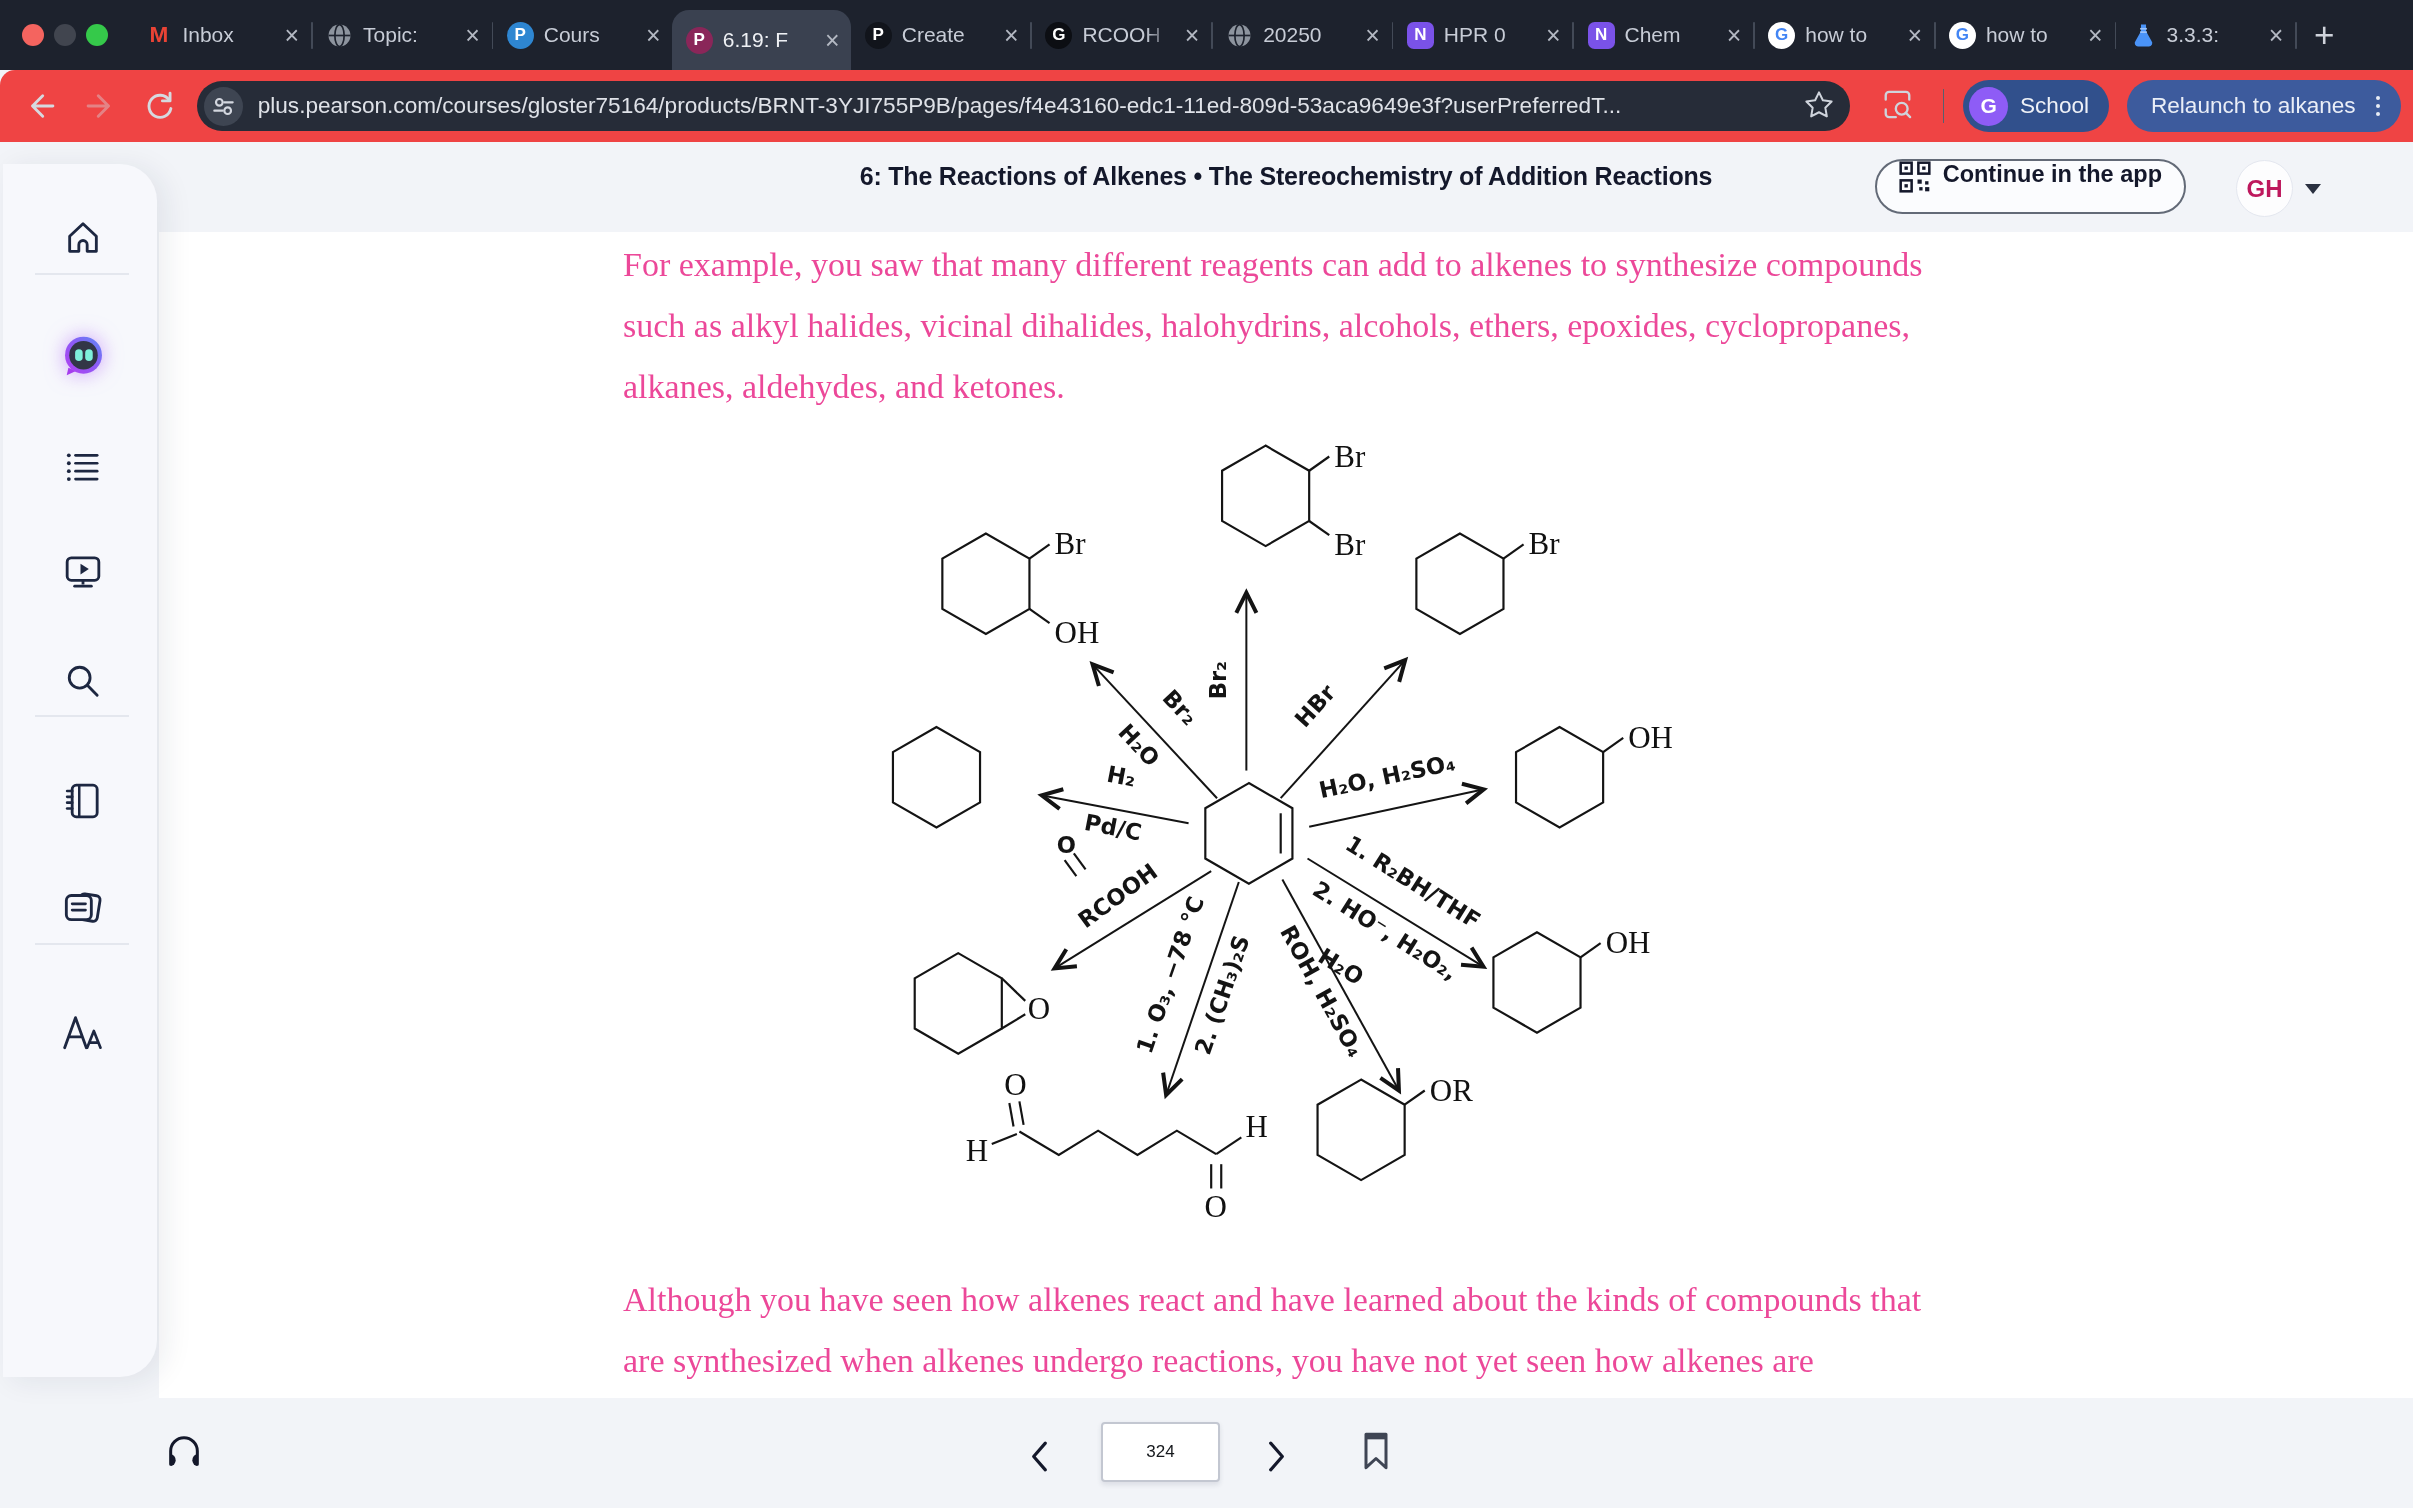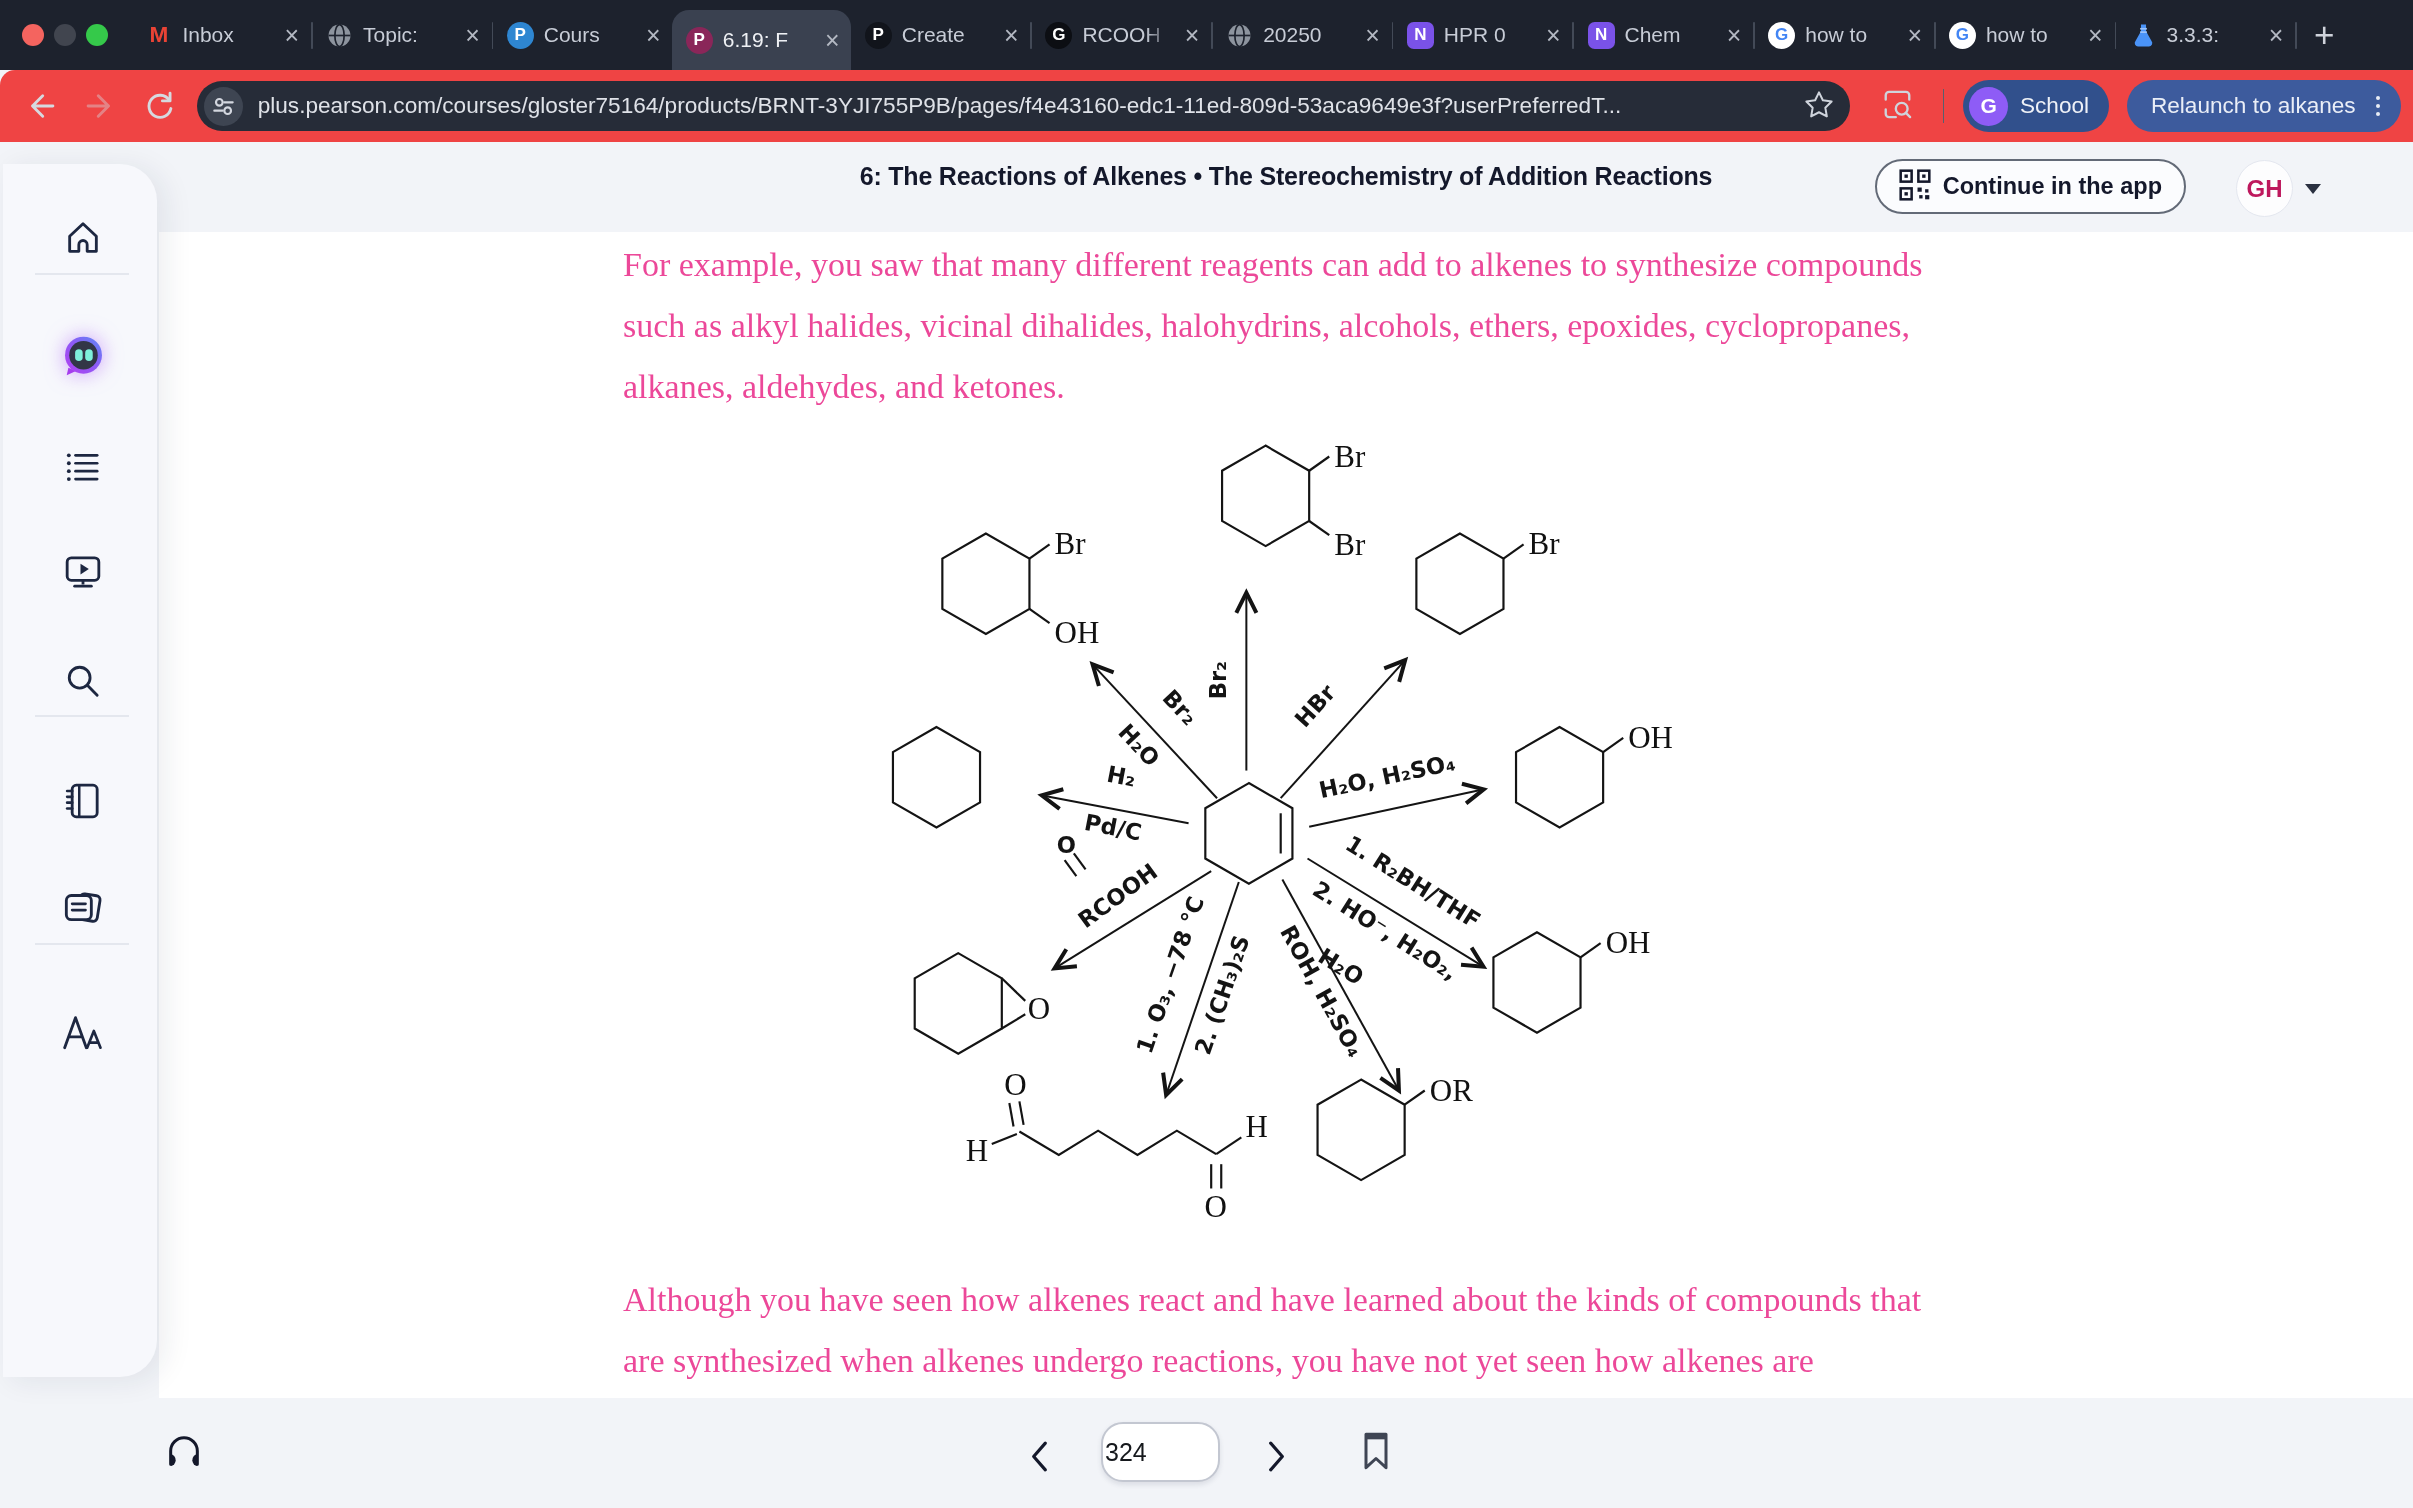--- a/index.html
+++ b/index.html
@@ -36,41 +36,41 @@
   .chip-school{margin-left:18.4px;height:52px;border-radius:26px;background:#31508c;display:flex;align-items:center;gap:11.7px;padding:0 20px 0 6.7px;}
   .chip-avatar{width:39px;height:39px;border-radius:50%;background:#8e5cf6;color:#fff;font-size:21px;font-weight:bold;display:flex;align-items:center;justify-content:center;}
   .chip-label{color:#eef1f7;font-size:22.6px;}
   .relaunch{margin-left:18.4px;height:52px;border-radius:26px;background:#3d5b9d;display:flex;align-items:center;gap:17px;padding:0 17px 0 23.5px;}
   .relaunch-label{color:#eaeef7;font-size:22.6px;}
   .kebab{display:flex;flex-direction:column;gap:4.2px;padding:3.4px;}
   .kebab span{width:4.2px;height:4.2px;border-radius:50%;background:#e8ecf5;}
   
   .app{position:absolute;left:0;top:142px;width:2413px;height:1110px;background:#f2f4f8;}
   .page-title{position:absolute;left:159px;right:0;top:20px;text-align:center;font-size:25px;font-weight:800;color:#14182b;letter-spacing:-0.2px;}
-  .continue-btn{position:absolute;left:1875px;top:17px;height:55px;box-sizing:border-box;border:2.5px solid #636a77;background:#fbfcfe;border-radius:30px;display:flex;align-items:center;gap:11.7px;padding:8px 22px;}
+  .continue-btn{position:absolute;left:1875px;top:17px;height:55px;box-sizing:border-box;border:2.5px solid #636a77;background:#fbfcfe;border-radius:30px;display:flex;gap:11.7px;padding:0 22px;}
   .continue-label{font-size:23.5px;font-weight:800;color:#14182b;}
   .user-menu{position:absolute;left:2236px;top:18.4px;display:flex;align-items:center;gap:11.7px;}
   .user-avatar{width:55px;height:55px;border-radius:50%;border:1.7px solid #e4e7ef;display:flex;align-items:center;justify-content:center;font-size:24px;font-weight:800;color:#be185d;background:#fdfdfe;}
   .user-caret{width:0;height:0;border-left:8.4px solid transparent;border-right:8.4px solid transparent;border-top:10px solid #2a3040;}
   .content-panel{position:absolute;left:159px;top:90px;width:2254px;height:1166px;background:#ffffff;}
   .para{position:absolute;left:464px;width:1374px;font-family:Liberation Serif, serif;font-size:34px;line-height:61px;color:#ec4899;}
   .para div{white-space:nowrap;}
   .p1{top:1.7px;}
   .p2{top:1037px;}
   .diagram{position:absolute;left:696px;top:191px;}
   
   .sidebar{position:absolute;left:3.4px;top:22px;width:154px;height:1213px;background:#f7f8fc;border-radius:0 37px 37px 0;box-shadow:8.4px 3.4px 28.5px rgba(25,35,65,.08);}
   .side-item{position:absolute;left:57px;width:47px;height:47px;margin-left:-23.5px;left:80px;display:flex;align-items:center;justify-content:center;}
   .side-div{position:absolute;left:32px;width:94px;height:1.7px;background:#e4e7ee;}
   .ai-glow{filter:drop-shadow(0 0 10px rgba(168,85,247,.55));}
   
   .audio-btn{position:absolute;left:164px;top:1289px;}
   .pg-prev{position:absolute;left:1027px;top:1296px;}
   .pg-next{position:absolute;left:1264px;top:1296px;}
-  .page-input{position:absolute;left:1101px;top:1280px;width:119px;height:60px;box-sizing:border-box;border:2.1px solid #c3c7d1;border-radius:22px;background:#fff;font-size:25px;text-align:left;color:#15181c;font-family:"Liberation Sans",sans-serif;box-shadow:0 2.5px 5px rgba(30,40,70,.10);}
+  .page-input{position:absolute;left:1101px;top:1280px;width:119px;height:60px;box-sizing:border-box;border:2.1px solid #c3c7d1;border-radius:4px;background:#fff;font-size:17px;text-align:center;color:#15181c;font-family:"Liberation Sans",sans-serif;box-shadow:0 2.5px 5px rgba(30,40,70,.10);}
   .bookmark-btn{position:absolute;left:1361px;top:1289px;}
   
   .rl{font-family:"DejaVu Sans",sans-serif;font-weight:bold;font-size:27px;fill:#141414;}
   .pl{font-family:"Liberation Serif",serif;font-size:37px;fill:#111;}
   svg .bond{stroke:#141414;stroke-width:2.6;fill:none;}
   svg .arrow{stroke:#141414;stroke-width:2.4;fill:none;}
 </style>
 </head>
 <body>
 

